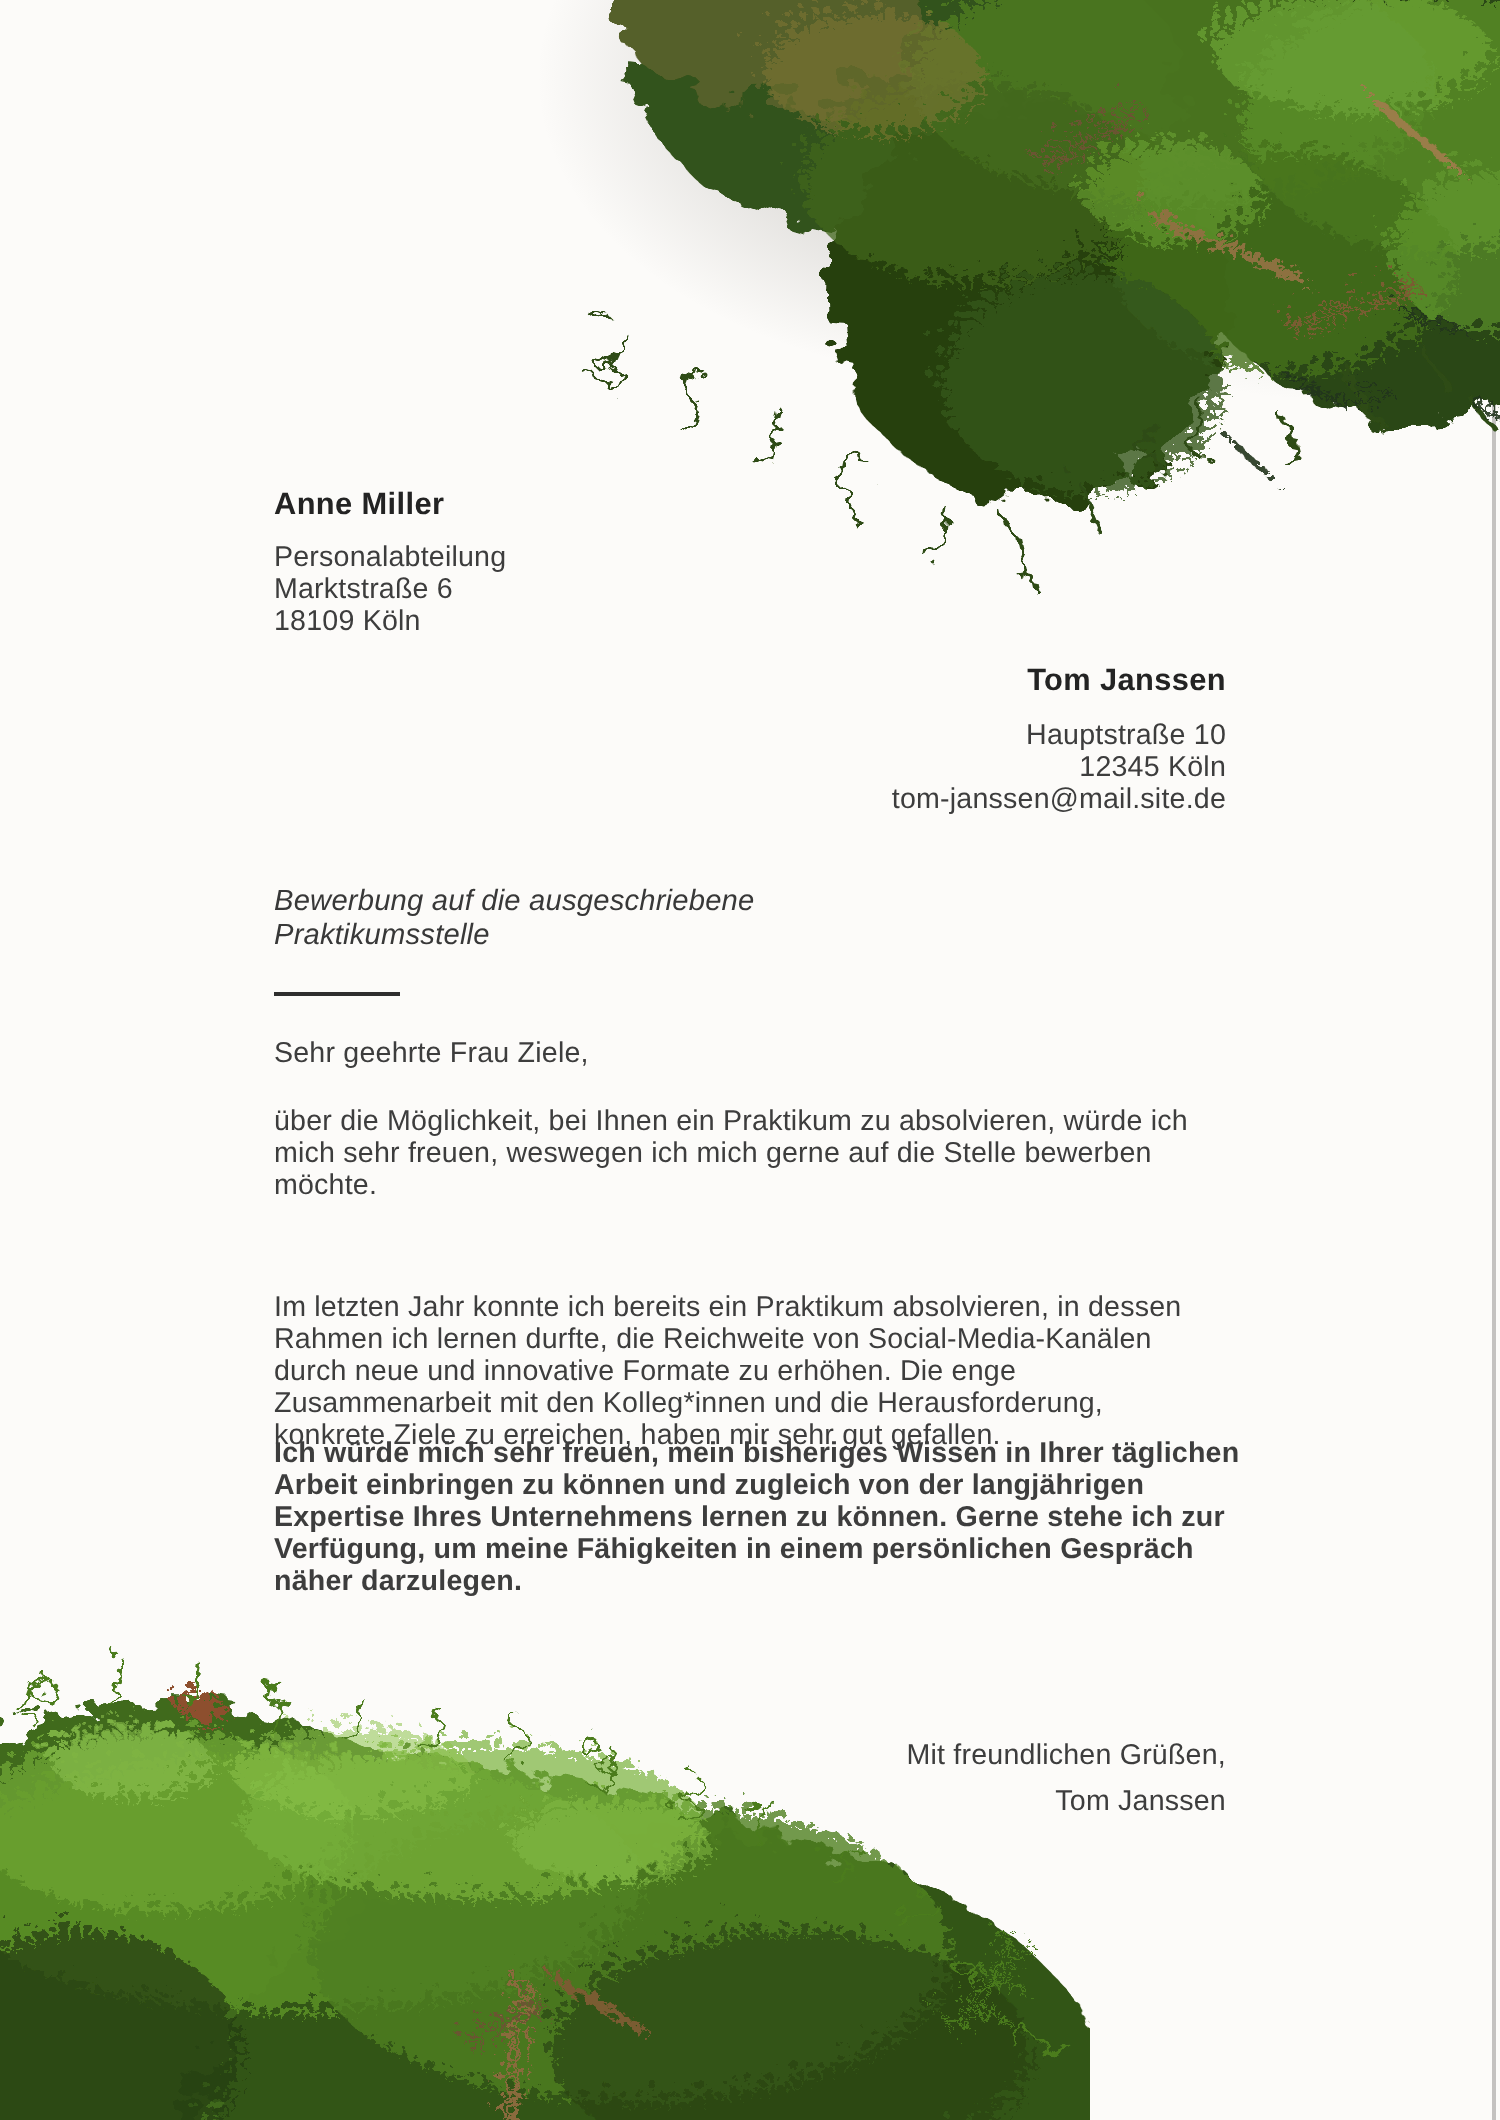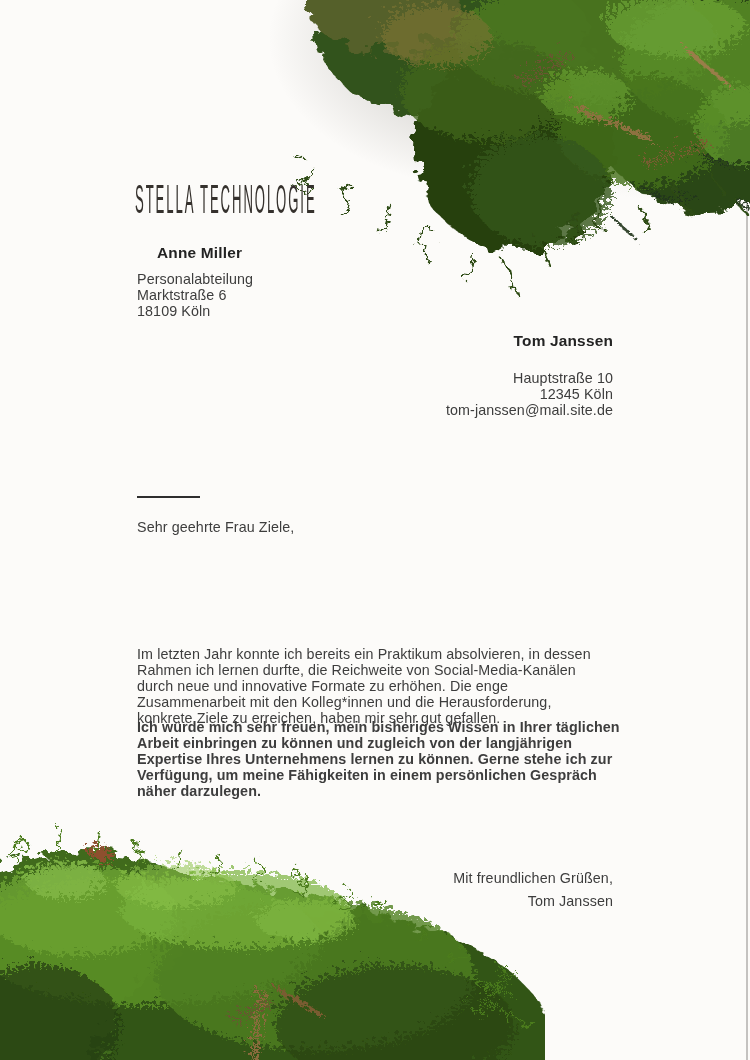--- a/index.html
+++ b/index.html
@@ -31,29 +31,29 @@
   
   .logo{left:135px;top:183px;height:33px;}
   .logo-text{
     display:inline-block;white-space:nowrap;
     font-size:41px;line-height:33px;font-weight:400;
     letter-spacing:6px;color:#35312d;
     transform:scaleX(0.32);transform-origin:0 0;
   }
 
   .name{
-    font-size:15.4px;font-weight:700;color:#232323;letter-spacing:0.2px;line-height:17px;margin-left:20px;
+    font-size:15.4px;font-weight:700;color:#232323;letter-spacing:0.2px;line-height:17px;
   }
   .addr{
     font-size:14.3px;line-height:16px;letter-spacing:0.1px;white-space:pre;color:#3d3d3d;
   }
   .recipient-name{left:137px;top:244px;}
   .recipient-addr{left:137px;top:271px;}
   .sender-name{right:137px;top:332px;text-align:right;}
-  .sender-addr{right:137px;top:370px;text-align:right;margin-left:31px;}
+  .sender-addr{right:137px;top:360px;text-align:right;margin-left:31px;}
 
   .subject{
     left:137px;top:443px;
     font-style:italic;font-size:14.6px;line-height:16.5px;letter-spacing:0.1px;
     color:#383838;white-space:pre;
   }
   .divider{
     left:137px;top:496px;width:63px;height:0;border-top:2px solid #2e2e2e;
   }
   .salutation{left:137px;top:519px;font-size:14.3px;letter-spacing:0.1px;}
@@ -148,37 +148,39 @@
       <ellipse cx="95" cy="28" rx="12" ry="8" fill="#8d4f2f"></ellipse>
     </g>
     <g filter="url(#roughB)" stroke="#4c7c1e" stroke-width="2.2" stroke-linecap="round" fill="none">
       <path d="M15 40 l8 -22 M55 32 l6 -22 M95 32 l4 -20 M135 45 l6 -22 M175 52 l8 -20 M215 58 l8 -20 M255 62 l10 -18 M295 72 l10 -18 M335 85 l12 -18 M375 98 l12 -16 M415 118 l14 -14 M450 142 l16 -12 M485 172 l16 -10 M510 205 l18 -8"></path>
     </g>
     <g filter="url(#furB)" stroke="#4a7a1e" stroke-width="2" stroke-linecap="round" fill="none">
       <path d="M470 190 q18 -26 40 -44 M482 180 l16 4 M492 166 l14 2 M500 154 l-4 -14 M478 186 l-14 -4"></path>
     </g>
   </svg>
 
-  <div class="abs logo">
-    <span class="logo-text">STELLA TECHNOLOGIE</span>
-  </div>
 
   <div class="abs name recipient-name">Anne Miller</div>
   <div class="abs addr recipient-addr">Personalabteilung
 Marktstraße 6
 18109 Köln</div>
 
   <div class="abs name sender-name">Tom Janssen</div>
   <div class="abs addr sender-addr">Hauptstraße 10
 12345 Köln
 tom-janssen@mail.site.de</div>
 
+  <div class="abs subject">Bewerbung auf die ausgeschriebene
+Praktikumsstelle</div>
   <div class="abs divider"></div>
 
   <div class="abs salutation">Sehr geehrte Frau Ziele,</div>
+  <div class="abs para p1">über die Möglichkeit, bei Ihnen ein Praktikum zu absolvieren, würde ich
+mich sehr freuen, weswegen ich mich gerne auf die Stelle bewerben
+möchte.</div>
   <div class="abs para p2">Im letzten Jahr konnte ich bereits ein Praktikum absolvieren, in dessen
 Rahmen ich lernen durfte, die Reichweite von Social-Media-Kanälen
 durch neue und innovative Formate zu erhöhen. Die enge
 Zusammenarbeit mit den Kolleg*innen und die Herausforderung,
 konkrete Ziele zu erreichen, haben mir sehr gut gefallen.</div>
   <div class="abs para p3">Ich würde mich sehr freuen, mein bisheriges Wissen in Ihrer täglichen
 Arbeit einbringen zu können und zugleich von der langjährigen
 Expertise Ihres Unternehmens lernen zu können. Gerne stehe ich zur
 Verfügung, um meine Fähigkeiten in einem persönlichen Gespräch
 näher darzulegen.</div>

